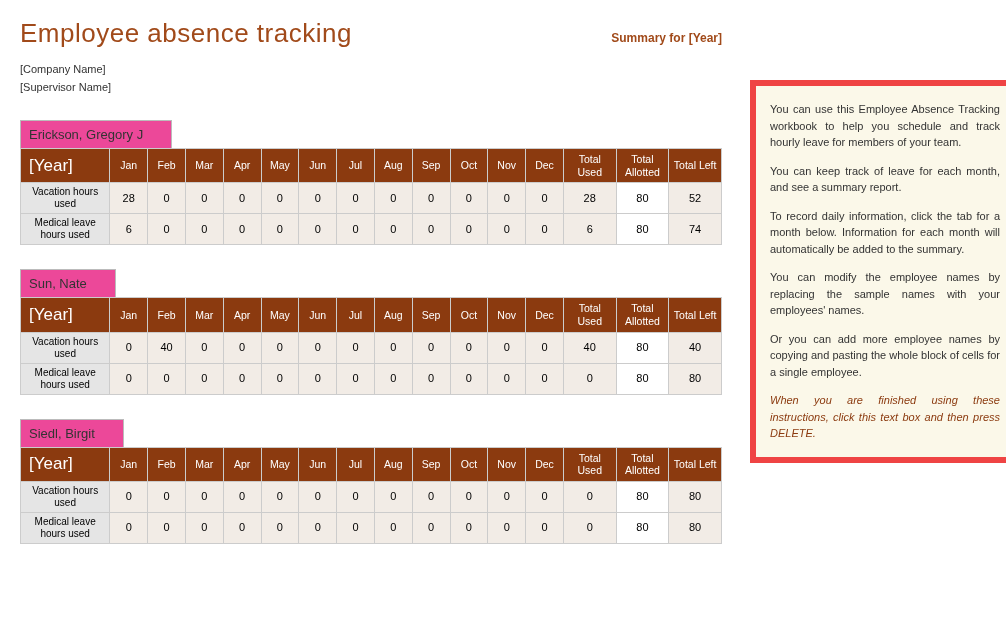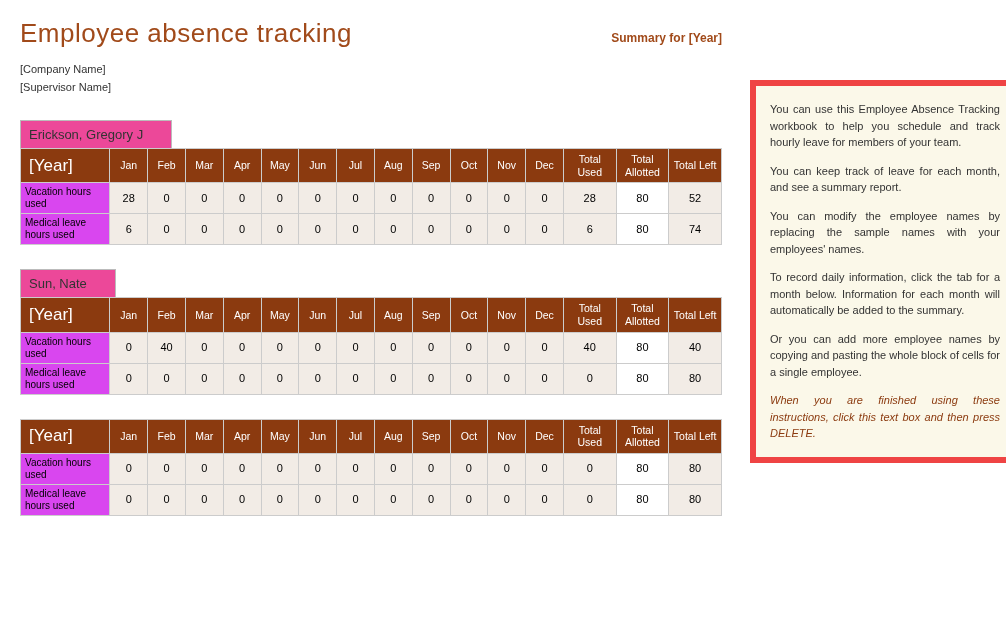--- a/index.html
+++ b/index.html
@@ -72,22 +72,22 @@
     height: 32px;
     vertical-align: middle;
   }
   table.track th.year {
     background: #8b3a0f;
     font-size: 17px;
     text-align: left;
     padding-left: 8px;
   }
   table.track td.rowlabel {
-    text-align: left;
-    background: #d946ef;
+    text-align: center;
+    background: #e5e5e5;
     font-size: 10px;
     padding: 3px 4px;
     width: 78px;
   }
   table.track td.val {
     background: #f2ece6;
     font-size: 11px;
   }
   table.track td.allotted {
     background: #fff;
@@ -276,21 +276,21 @@
                 <td class="val">0</td>
                 <td class="val">0</td>
                 <td class="val">0</td>
                 <td class="val">0</td>
                 <td class="val">0</td>
                 <td class="allotted">80</td>
                 <td class="val">80</td>
               </tr>
             </tbody>
           </table></div>
-        <div><table class="track">
+        <div><div class="name-tab">Siedl, Birgit</div><table class="track">
             <colgroup>
               <col class="lbl">
               <col class="m">
               <col class="m">
               <col class="m">
               <col class="m">
               <col class="m">
               <col class="m">
               <col class="m">
               <col class="m">
@@ -360,18 +360,18 @@
                 <td class="val">80</td>
               </tr>
             </tbody>
           </table></div>
       </div>
   </div>
 
   <div class="instructions">
     <p>You can use this Employee Absence Tracking workbook to help you schedule and track hourly leave for members of your team.</p>
     <p>You can keep track of leave for each month, and see a summary report.</p>
+    <p>To record daily information, click the tab for a month below. Information for each month will automatically be added to the summary.</p>
     <p>You can modify the employee names by replacing the sample names with your employees' names.</p>
-    <p>To record daily information, click the tab for a month below. Information for each month will automatically be added to the summary.</p>
     <p>Or you can add more employee names by copying and pasting the whole block of cells for a single employee.</p>
     <p class="finish">When you are finished using these instructions, click this text box and then press DELETE.</p>
   </div>
 </div>
 
 </body></html>

